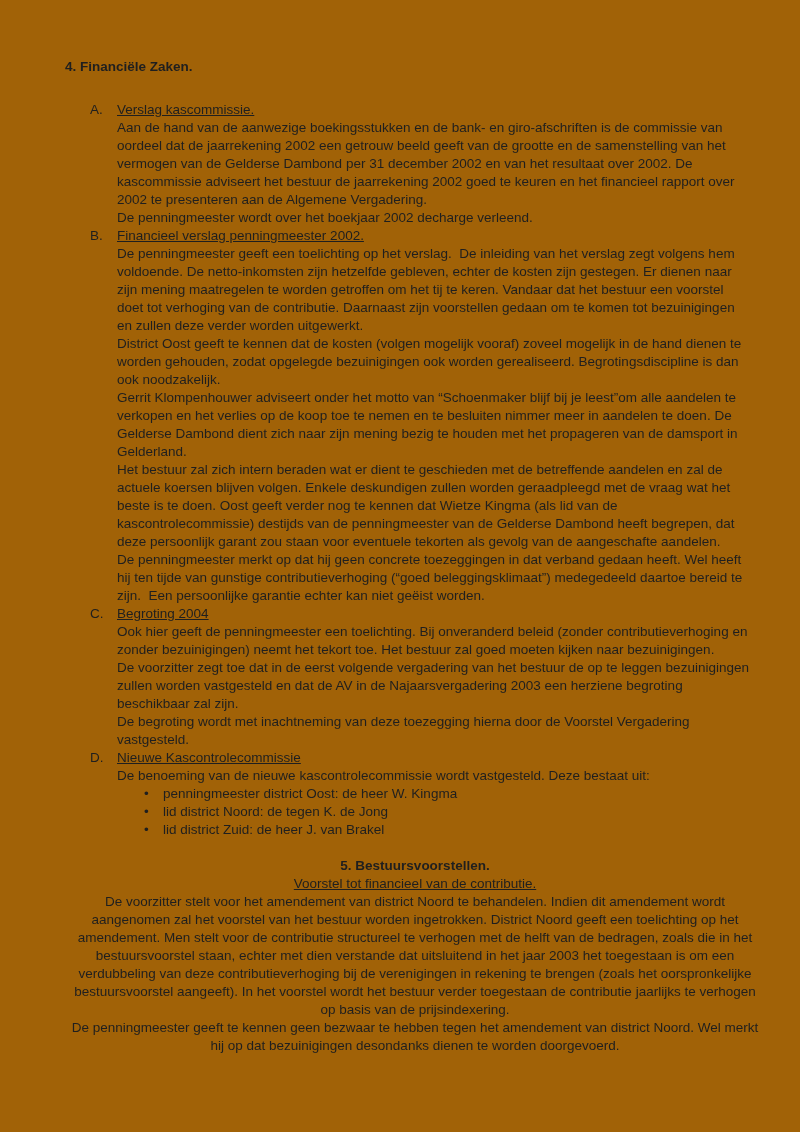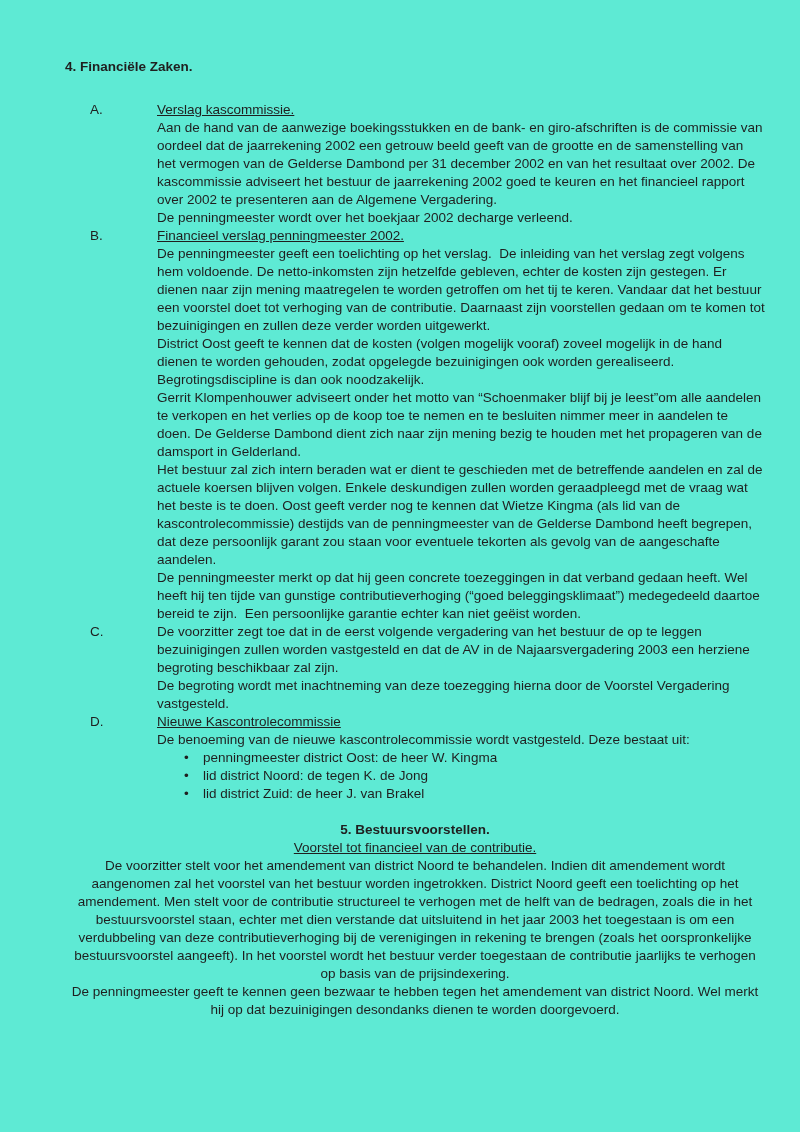--- a/index.html
+++ b/index.html
@@ -34,21 +34,20 @@
     align-items: flex-start;
   }
   .lettered-item .marker {
     flex: 0 0 27px;
     margin-left: 25px;
     white-space: nowrap;
   }
   .lettered-item .content {
     flex: 1 1 auto;
     max-width: 632px;
-    margin-left: 40px;
   }
   .item-title {
     text-decoration: underline;
   }
   p.para {
     margin: 0;
     white-space: pre-wrap;
   }
   .bullet-row {
     display: flex;
@@ -62,21 +61,21 @@
     margin-top: 18px;
     text-align: center;
   }
   .sub-title {
     text-decoration: underline;
   }
 </style>
 </head>
 <body>
 
-<div class="page" style="background: #5eead4; color: rgb(31, 31, 31);">
+<div class="page" style="background: #a16207; color: rgb(31, 31, 31);">
 
   <div class="section-title">4. Financiële Zaken.</div>
 
   <div class="lettered-list">
 
     <div class="lettered-item">
       <span class="marker">A.</span>
       <div class="content">
         <div class="item-title">Verslag kascommissie.</div>
         <p class="para">Aan de hand van de aanwezige boekingsstukken en de bank- en giro-afschriften is de commissie van oordeel dat de jaarrekening 2002 een getrouw beeld geeft van de grootte en de samenstelling van het vermogen van de Gelderse Dambond per 31 december 2002 en van het resultaat over 2002. De kascommissie adviseert het bestuur de jaarrekening 2002 goed te keuren en het financieel rapport over 2002 te presenteren aan de Algemene Vergadering.</p>
@@ -92,20 +91,22 @@
         <p class="para">District Oost geeft te kennen dat de kosten (volgen mogelijk vooraf) zoveel mogelijk in de hand dienen te worden gehouden, zodat opgelegde bezuinigingen ook worden gerealiseerd. Begrotingsdiscipline is dan ook noodzakelijk.</p>
         <p class="para">Gerrit Klompenhouwer adviseert onder het motto van “Schoenmaker blijf bij je leest”om alle aandelen te verkopen en het verlies op de koop toe te nemen en te besluiten nimmer meer in aandelen te doen. De Gelderse Dambond dient zich naar zijn mening bezig te houden met het propageren van de damsport in Gelderland.</p>
         <p class="para">Het bestuur zal zich intern beraden wat er dient te geschieden met de betreffende aandelen en zal de actuele koersen blijven volgen. Enkele deskundigen zullen worden geraadpleegd met de vraag wat het beste is te doen. Oost geeft verder nog te kennen dat Wietze Kingma (als lid van de kascontrolecommissie) destijds van de penningmeester van de Gelderse Dambond heeft begrepen, dat deze persoonlijk garant zou staan voor eventuele tekorten als gevolg van de aangeschafte aandelen.</p>
         <p class="para">De penningmeester merkt op dat hij geen concrete toezeggingen in dat verband gedaan heeft. Wel heeft hij ten tijde van gunstige contributieverhoging (“goed beleggingsklimaat”) medegedeeld daartoe bereid te zijn.  Een persoonlijke garantie echter kan niet geëist worden.</p>
       </div>
     </div>
 
     <div class="lettered-item">
       <span class="marker">C.</span>
       <div class="content">
+        <div class="item-title">Begroting 2004</div>
+        <p class="para">Ook hier geeft de penningmeester een toelichting. Bij onveranderd beleid (zonder contributieverhoging en zonder bezuinigingen) neemt het tekort toe. Het bestuur zal goed moeten kijken naar bezuinigingen.</p>
         <p class="para">De voorzitter zegt toe dat in de eerst volgende vergadering van het bestuur de op te leggen bezuinigingen zullen worden vastgesteld en dat de AV in de Najaarsvergadering 2003 een herziene begroting beschikbaar zal zijn.</p>
         <p class="para">De begroting wordt met inachtneming van deze toezegging hierna door de Voorstel Vergadering vastgesteld.</p>
       </div>
     </div>
 
     <div class="lettered-item">
       <span class="marker">D.</span>
       <div class="content">
         <div class="item-title">Nieuwe Kascontrolecommissie</div>
         <p class="para">De benoeming van de nieuwe kascontrolecommissie wordt vastgesteld. Deze bestaat uit:</p>

